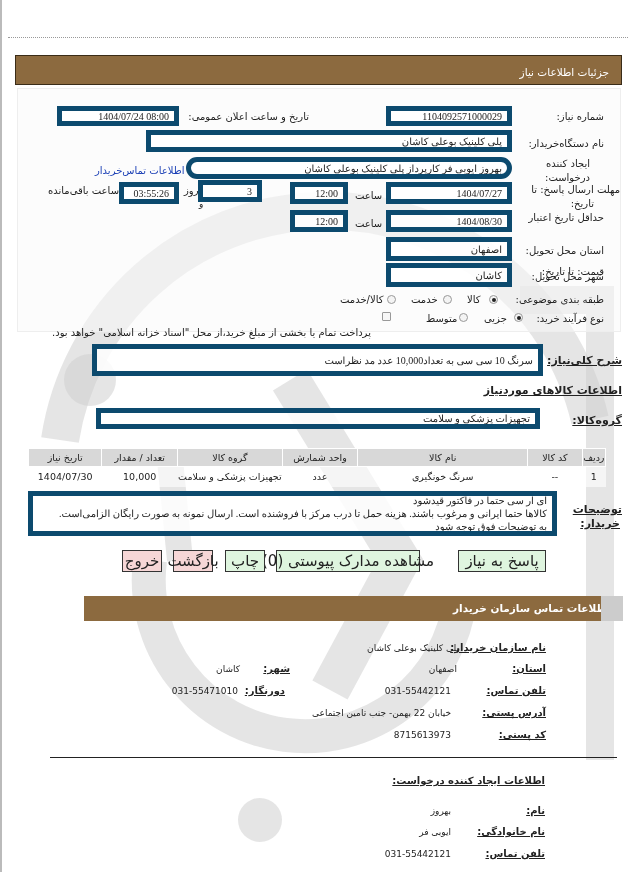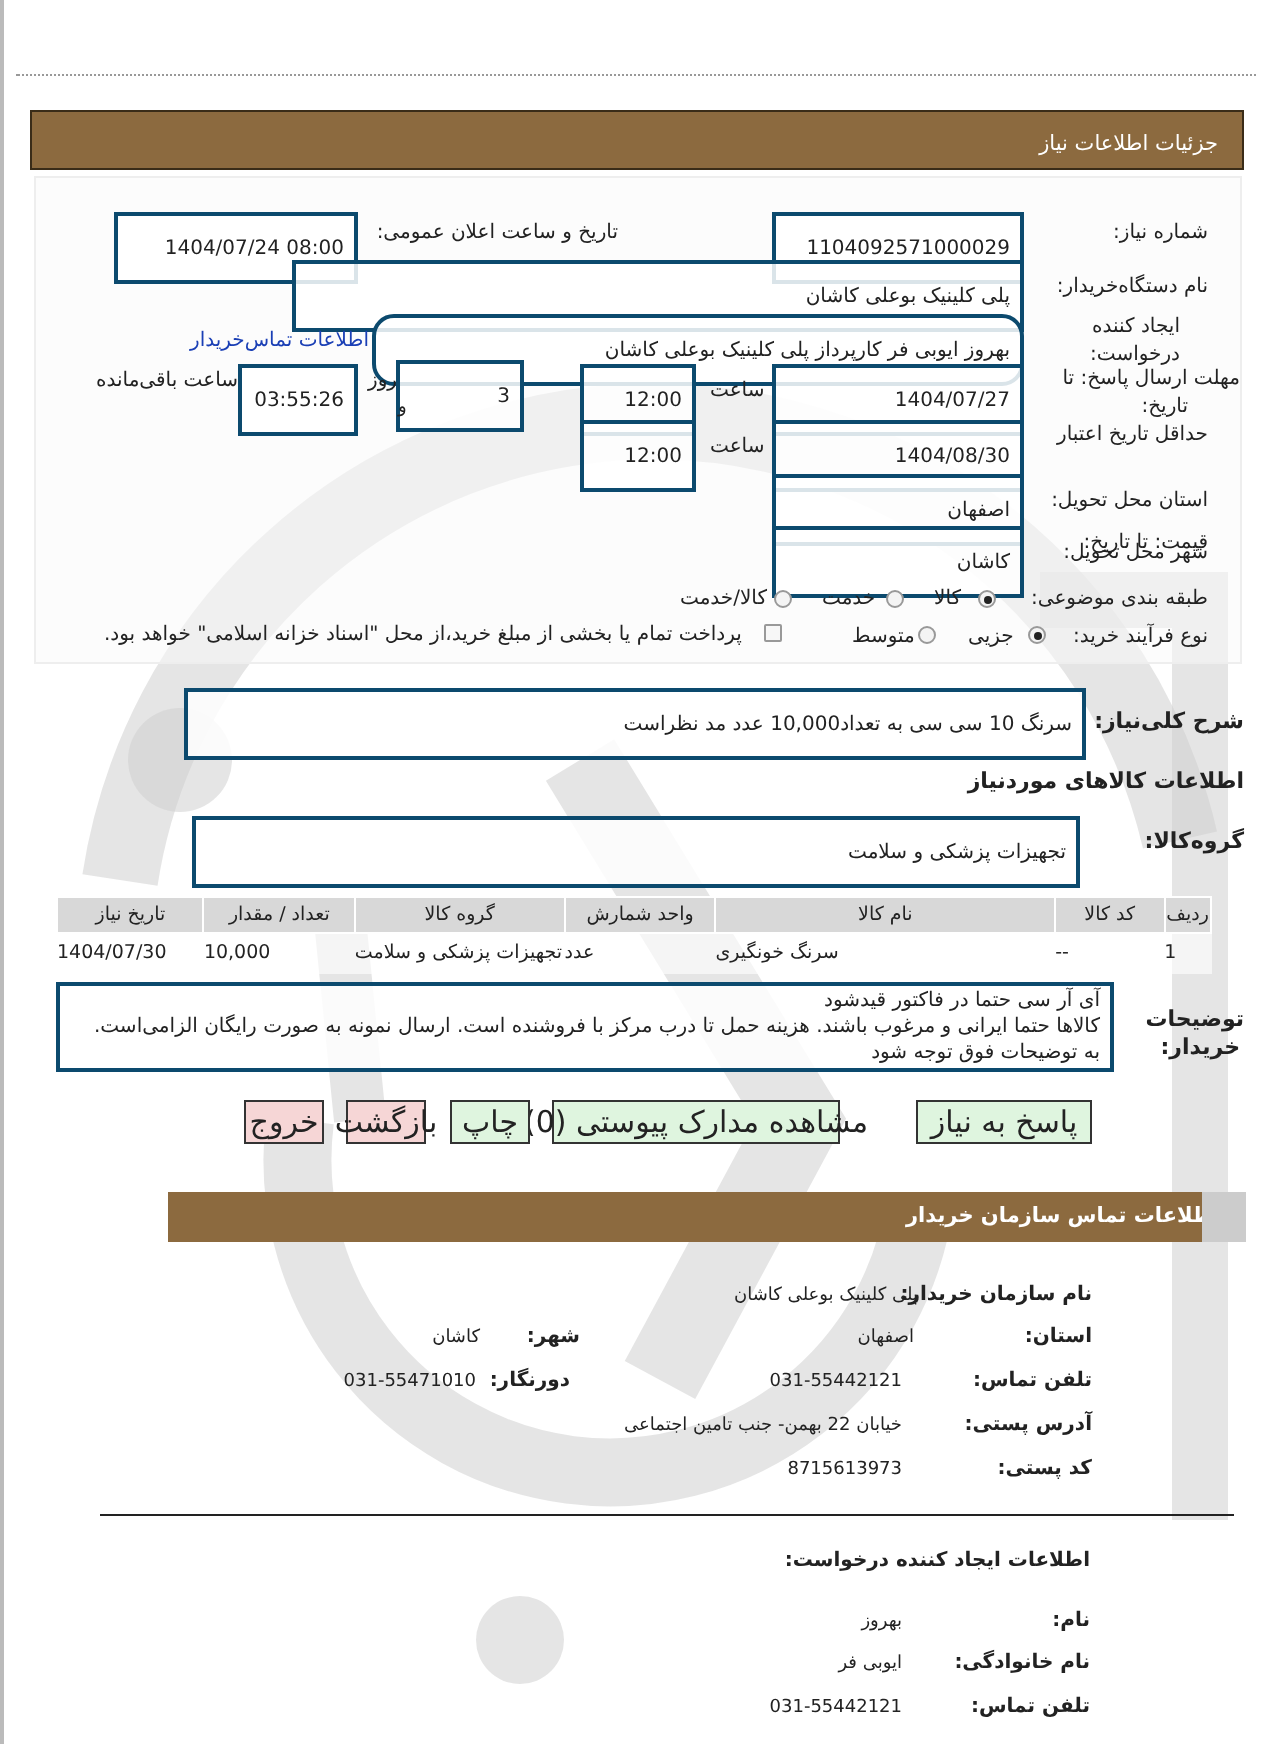--- a/index.html
+++ b/index.html
@@ -4,31 +4,31 @@
 <style>
   * { box-sizing: border-box; margin: 0; padding: 0; }
   html, body { width: 634px; height: 872px; overflow: hidden; background: #fff; }
   body { font-family: "DejaVu Sans", sans-serif; font-size: 10px; color: #222; position: relative; direction: rtl; }
   .leftline { position: absolute; left: 0; top: 0; width: 2px; height: 872px; background: #bbb; }
   .dotline { position: absolute; left: 8px; top: 37px; width: 620px; border-top: 1px dotted #999; }
   .watermark { position: absolute; left: 0; top: 0; width: 634px; height: 872px; pointer-events: none; }
   .header-bar { position: absolute; left: 15px; top: 55px; width: 607px; height: 30px; background: #8c6a3f; border: 1px solid #3a2c18; color: #fff; font-size: 10.5px; padding: 10px 12px 0 0; text-align: right; }
   .panel { position: absolute; left: 17px; top: 88px; width: 604px; height: 244px; background: rgba(250,250,250,0.55); border: 1px solid #eee; }
   .lbl { position: absolute; font-size: 10px; color: #222; text-align: right; white-space: nowrap; }
-  .box { position: absolute; border: 2px solid #0c4a6e; background: rgba(255,255,255,0.85); font-size: 10px; padding: 16px 5px; display: flex; align-items: center; white-space: nowrap; overflow: hidden; }
+  .box { position: absolute; border: 5px solid #0c4a6e; background: rgba(255,255,255,0.85); font-size: 10px; padding: 0 5px; display: flex; align-items: center; white-space: nowrap; overflow: hidden; font-family: Liberation Serif, serif; }
   .box.ltr { direction: ltr; justify-content: flex-end; }
   .box.rtl { direction: rtl; }
   .link { position: absolute; color: #1a3fb5; font-size: 10px; white-space: nowrap; }
   .radio { position: absolute; width: 9px; height: 9px; border-radius: 50%; border: 1px solid #999; background: #f4f4f4; }
   .radio.on::after { content: ""; position: absolute; left: 2px; top: 2px; width: 4px; height: 4px; border-radius: 50%; background: #222; }
   .check { position: absolute; width: 9px; height: 9px; border: 1px solid #999; background: #f7f7f7; border-radius: 1px; }
-  .bold { font-weight: bold; }
+  .bold { font-weight: bold; text-decoration: underline; }
   table.items { position: absolute; left: 28px; top: 448px; width: 578px; border-collapse: collapse; font-size: 9.5px; }
   table.items th { background: #d8d8d8; color: #222; font-weight: normal; height: 18px; border: 1px solid #fff; }
-  table.items td { height: 20px; text-align: left; background: rgba(255,255,255,0.6); }
+  table.items td { height: 20px; text-align: center; background: rgba(255,255,255,0.6); }
   .btn { position: absolute; height: 22px; border: 1px solid #333; font-size: 15px; display: flex; align-items: center; justify-content: center; white-space: nowrap; }
   .btn.green { background: #dff5df; }
   .btn.red { background: #f6d6d6; }
   .section2 { position: absolute; left: 84px; top: 596px; width: 538px; height: 25px; background: #8c6a3f; color: #fff; font-weight: bold; font-size: 10.5px; padding: 6px 12px 0 0; text-align: right; }
   .gray-sq { position: absolute; left: 601px; top: 596px; width: 22px; height: 25px; background: #ccc; }
   .sep { position: absolute; left: 50px; top: 757px; width: 567px; border-top: 1px solid #222; }
   .small { font-size: 9px; }
 </style>
 </head>
 <body>
@@ -98,21 +98,21 @@
 <div class="lbl" style="left:411px; top:294px;">خدمت</div>
 <span class="radio" style="left:387px; top:295px;"></span>
 <div class="lbl" style="left:340px; top:294px;">کالا/خدمت</div>
 
 <div class="lbl" style="right:30px; top:313px;">نوع فرآیند خرید:</div>
 <span class="radio on" style="left:514px; top:313px;"></span>
 <div class="lbl" style="left:484px; top:313px;">جزیی</div>
 <span class="radio" style="left:459px; top:313px;"></span>
 <div class="lbl" style="left:426px; top:313px;">متوسط</div>
 <span class="check" style="left:382px; top:312px;"></span>
-<div class="lbl" style="left:52px; top:312px;">پرداخت تمام یا بخشی از مبلغ خرید،از محل "اسناد خزانه اسلامی" خواهد بود.</div>
+<div class="lbl" style="left:52px; top:327px;">پرداخت تمام یا بخشی از مبلغ خرید،از محل "اسناد خزانه اسلامی" خواهد بود.</div>
 
 <div class="lbl bold" style="right:12px; top:354px; font-size:11px;">شرح کلی‌نیاز:</div>
 <div class="box rtl" style="left:92px; top:344px; width:451px; height:32px; flex-direction:column; align-items:flex-start; justify-content:center; line-height:13px;">
   <div>سرنگ 10 سی سی به تعداد10,000 عدد مد نظراست</div>
 </div>
 
 <div class="lbl bold" style="right:12px; top:384px; font-size:11px;">اطلاعات کالاهای موردنیاز</div>
 
 <div class="lbl bold" style="right:12px; top:414px; font-size:11px;">گروه‌کالا:</div>
 <div class="box rtl" style="left:96px; top:408px; width:444px; height:21px;">تجهیزات پزشکی و سلامت</div>

